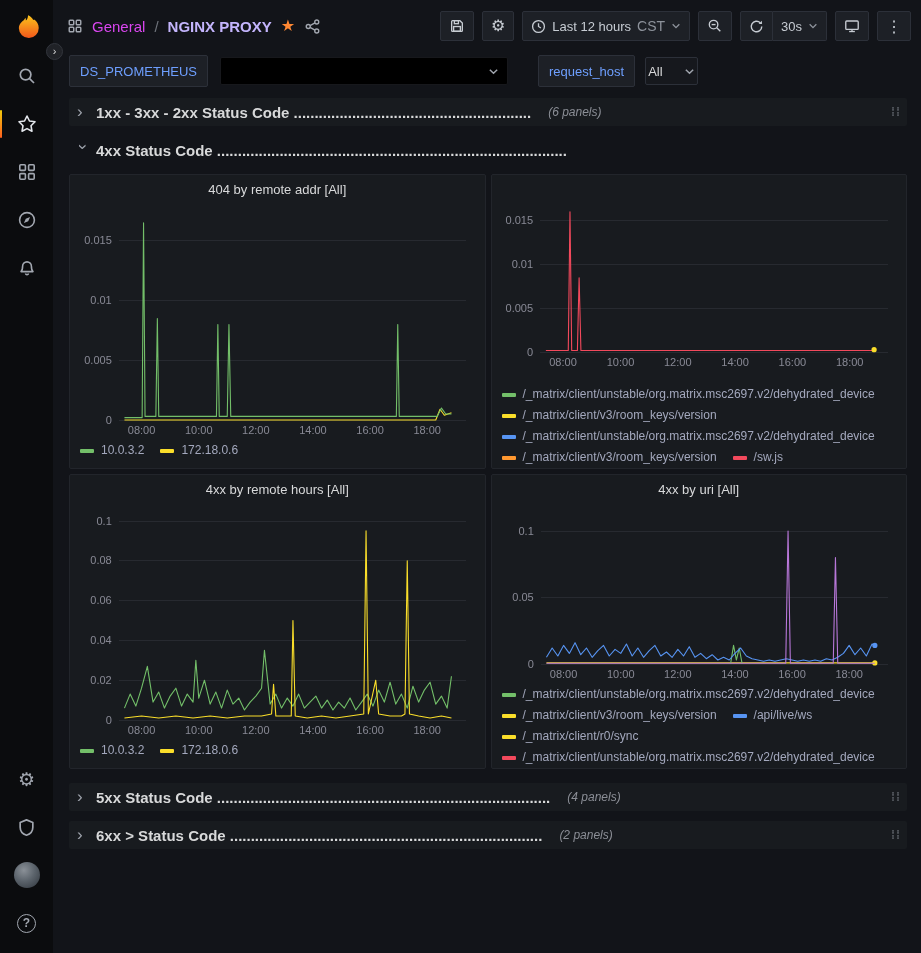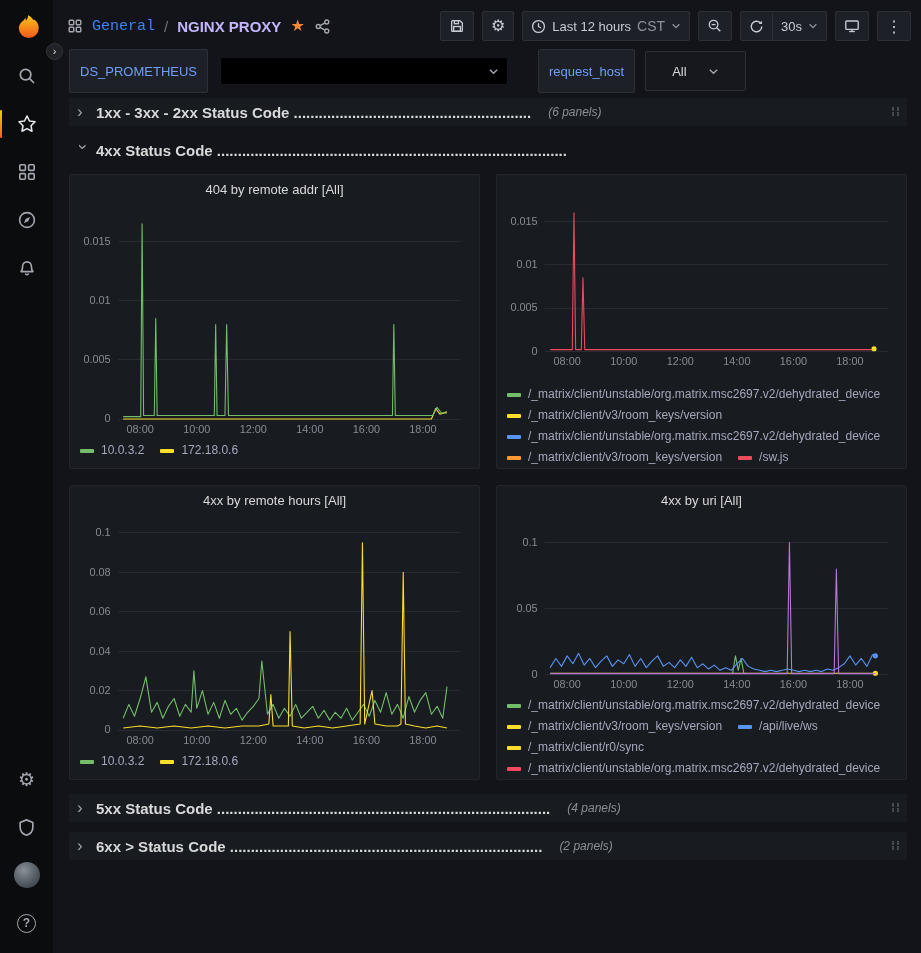--- a/index.html
+++ b/index.html
@@ -22,57 +22,57 @@
   .avatar { width:26px; height:26px; border-radius:50%;
       background:radial-gradient(circle at 38% 32%, #8a9097 0%, #5c646c 45%, #2e343b 100%); }
   .help-circle { width:19px; height:19px; border-radius:50%; border:1.6px solid #a2a7b0;
       display:flex; align-items:center; justify-content:center; font-size:12px; font-weight:700; }
 
   
   .main { flex:1; display:flex; flex-direction:column; background:#121419; min-width:0; }
 
   .topbar { height:52px; flex:none; display:flex; align-items:center; justify-content:space-between; padding:0 10px 0 14px; }
   .crumbs { display:flex; align-items:center; gap:9px; font-size:15px; }
-  .crumb-section { color:#3b82f6;font-family:Liberation Mono, monospace; }
+  .crumb-section { color:#d946ef; }
   .crumb-sep { color:#70747c; }
   .crumb-title { color:#c4b5fd; font-weight:600; }
   .crumb-star { color:#ff8833; font-size:16px; line-height:1; cursor:pointer; }
   .icon-plain { color:#a2a7b0; display:flex; align-items:center; cursor:pointer; }
 
   .actions { display:flex; align-items:center; gap:8px; }
   .tbtn { height:30px; min-width:32px; padding:0 8px; display:inline-flex; align-items:center; justify-content:center; gap:6px;
       background:#1d2026; border:1px solid #2c3039; border-radius:2px; color:#c7ccd3; font-size:13px; cursor:pointer; }
   .tbtn .sub { font-size:14px; color:#8d929b; }
   .btn-group { display:flex; }
   .btn-group .tbtn:first-child { border-top-right-radius:0; border-bottom-right-radius:0; }
   .btn-group .tbtn:last-child { border-left:none; border-top-left-radius:0; border-bottom-left-radius:0; }
   .kebab { font-size:16px; color:#c7ccd3; }
 
   .varbar { height:38px; flex:none; display:flex; align-items:center; gap:10px; padding:0 16px; }
-  .var-label { height:44px; display:inline-flex; align-items:center; padding:0 10px; background:#1d2026;
+  .var-label { height:32px; display:inline-flex; align-items:center; padding:0 10px; background:#1d2026;
       border:1px solid #2c3039; border-radius:2px; color:#6e9fff; font-size:13px; font-weight:500; cursor:pointer; }
   .var-select { height:28px; width:288px; background:#000000; border:1px solid #17181c; border-radius:2px;
       display:flex; align-items:center; justify-content:flex-end; padding:0 8px; cursor:pointer; margin-left:2px; }
-  .var-value { height:40px; display:inline-flex; align-items:center; gap:21px; padding:0 26px; background:#16181d;
+  .var-value { height:28px; display:inline-flex; align-items:center; gap:21px; padding:0 2px; background:#16181d;
       border:1px solid #2c3039; border-radius:2px; color:#d8d9da; font-size:13px; cursor:pointer; }
   .gap16 { width:10px; }
 
   
   .content { flex:1; min-height:0; padding:8px 14px 0 16px; overflow:hidden; }
   .rowhdr { height:28px; display:flex; align-items:center; gap:7px; font-size:15px; font-weight:600; color:#d8d9da;
       padding:0 6px 0 8px; cursor:pointer; }
   .rowhdr.collapsed { background:#181b1f; border-radius:2px; }
   .rowhdr { margin-bottom:10px; }
   .rowhdr .chev { color:#9fa4ad; font-size:17px; font-weight:400; width:12px; display:inline-block; }
   .rowhdr .chev.down { transform:rotate(90deg); }
   .row-title { white-space:nowrap; overflow:hidden; min-width:0; }
   .row-count { font-size:12px; font-style:italic; font-weight:400; color:#8b8e96; margin-left:10px; white-space:nowrap; }
   .drag-dots { margin-left:auto; color:#565a61; font-size:12px; letter-spacing:1px; cursor:grab; }
 
-  .grid4 { display:grid; grid-template-columns:1fr 1fr; gap:16px; margin-bottom:14px; }
+  .grid4 { display:grid; grid-template-columns:1fr 1fr; gap:5px; margin-bottom:14px; }
   .panel { height:295px; background:#181b1f; border:1px solid #22252b; border-radius:2px;
       display:flex; flex-direction:column; min-width:0; overflow:hidden; }
   .panel-title { margin:0; flex:none; padding:7px 4px 2px; text-align:center; font-size:13px; font-weight:500; color:#d8d9da; cursor:pointer;
       white-space:nowrap; overflow:hidden; }
   .plot { flex:1; min-height:0; padding:2px 2px 0 2px; }
   .plot svg { width:100%; height:100%; display:block; font-family:"Liberation Sans","DejaVu Sans",sans-serif; }
   .grid-line { stroke:rgba(204,204,220,0.09); stroke-width:1; shape-rendering:crispEdges; }
   .tick { fill:rgba(204,204,220,0.62); font-size:11px; }
   .ty { text-anchor:end; }
   .tx { text-anchor:middle; }

